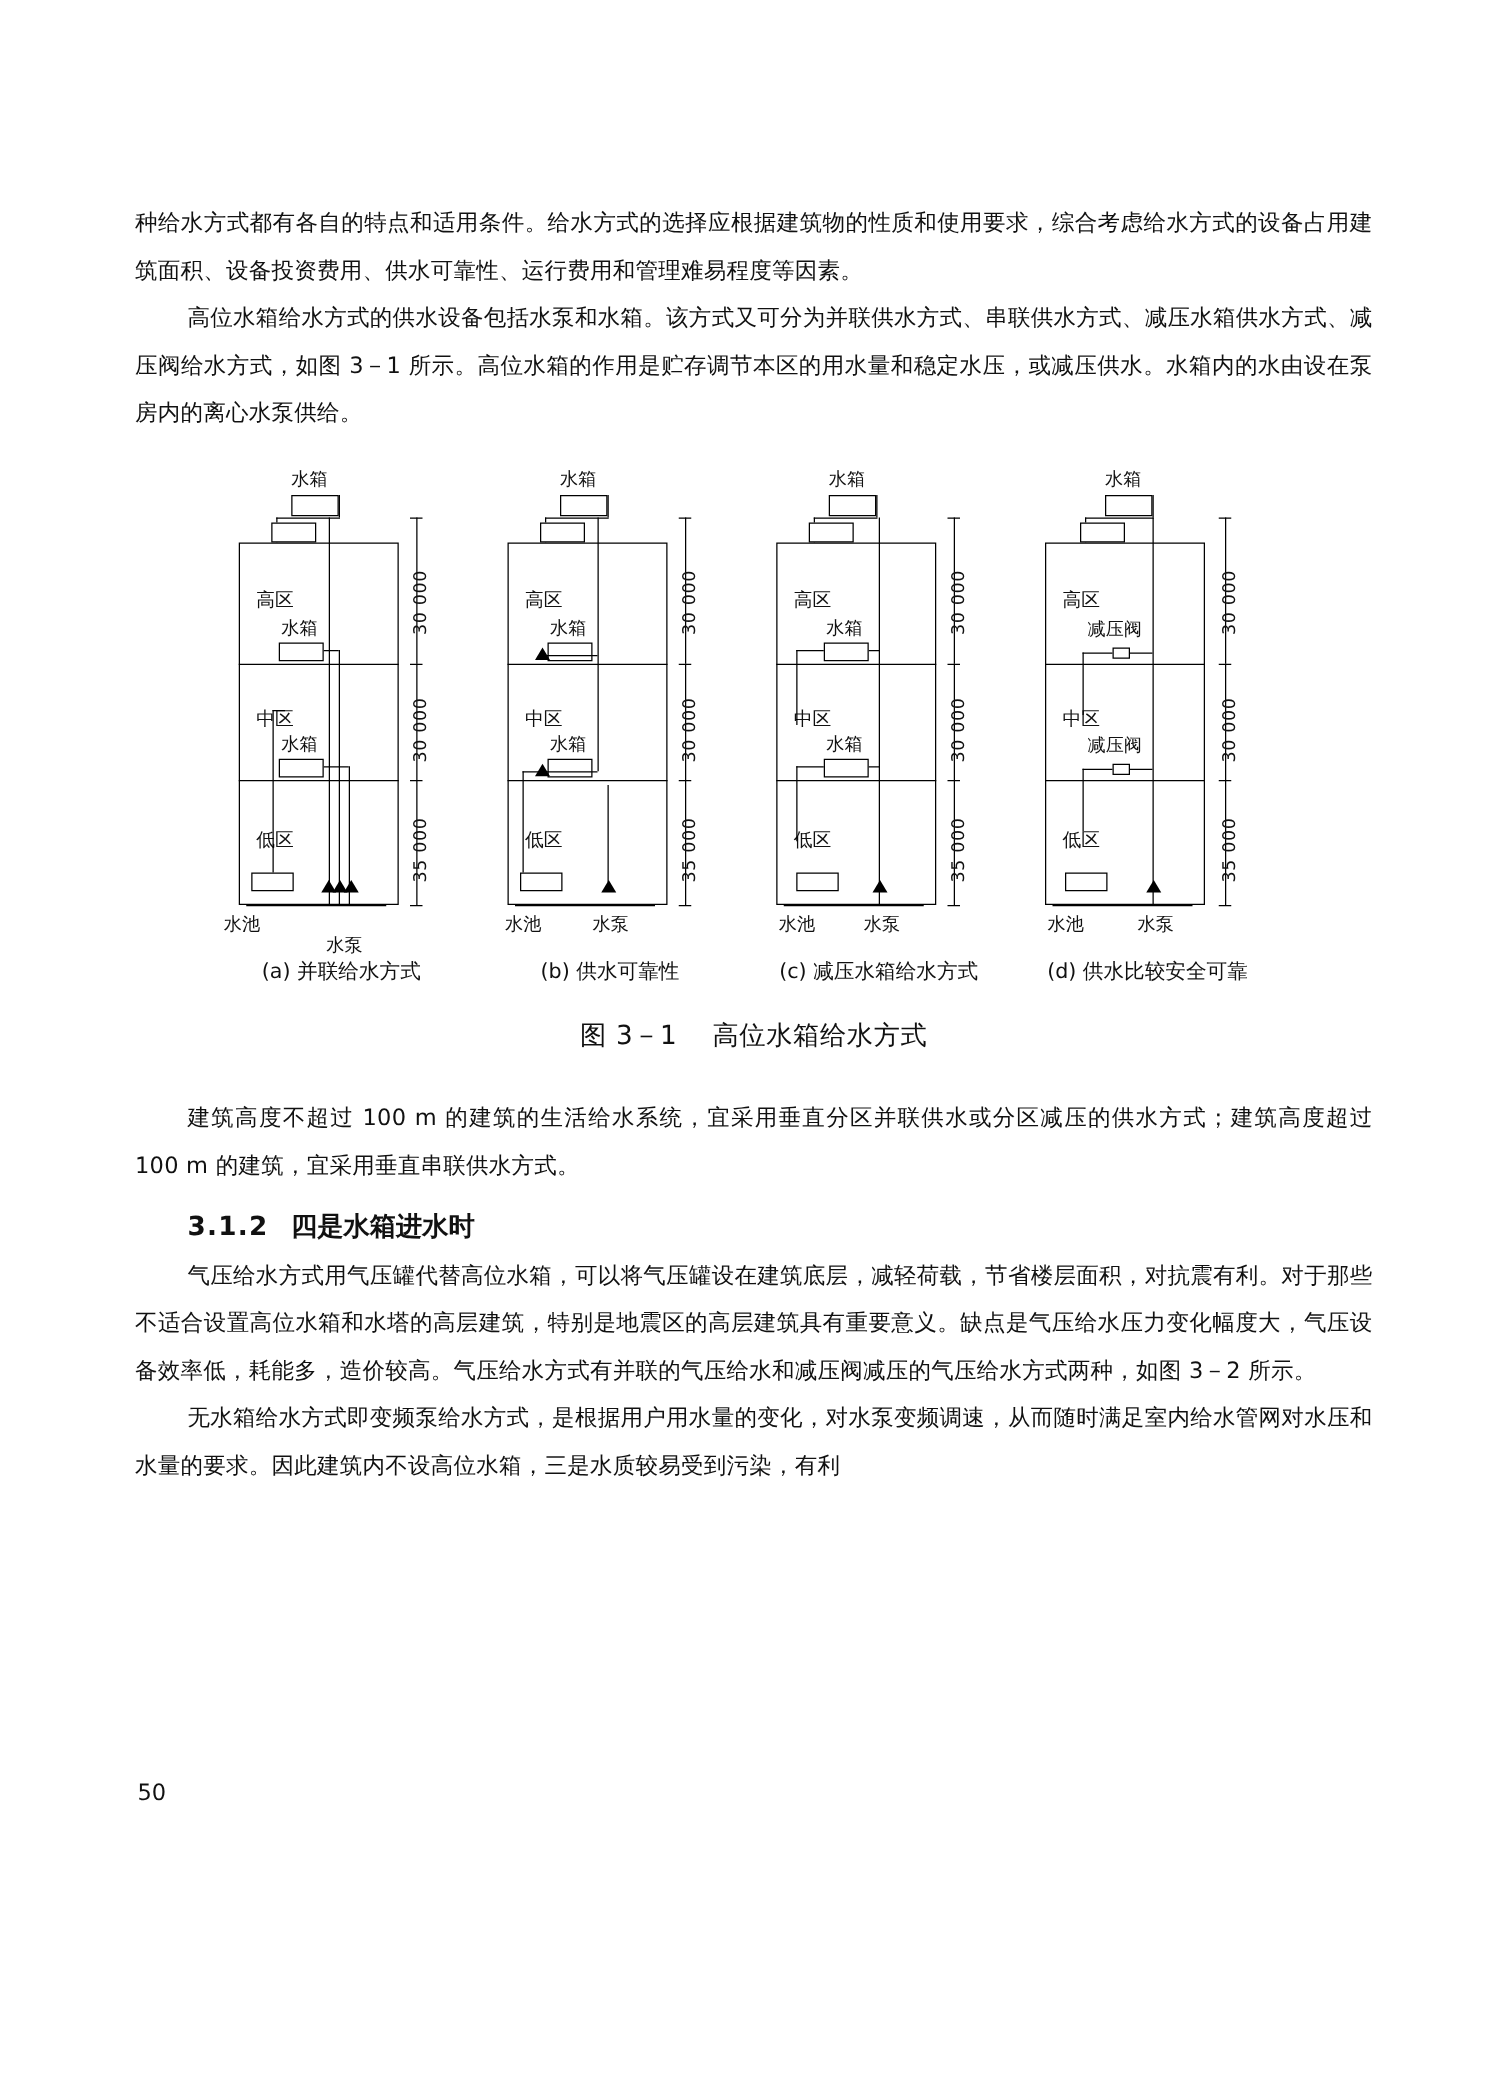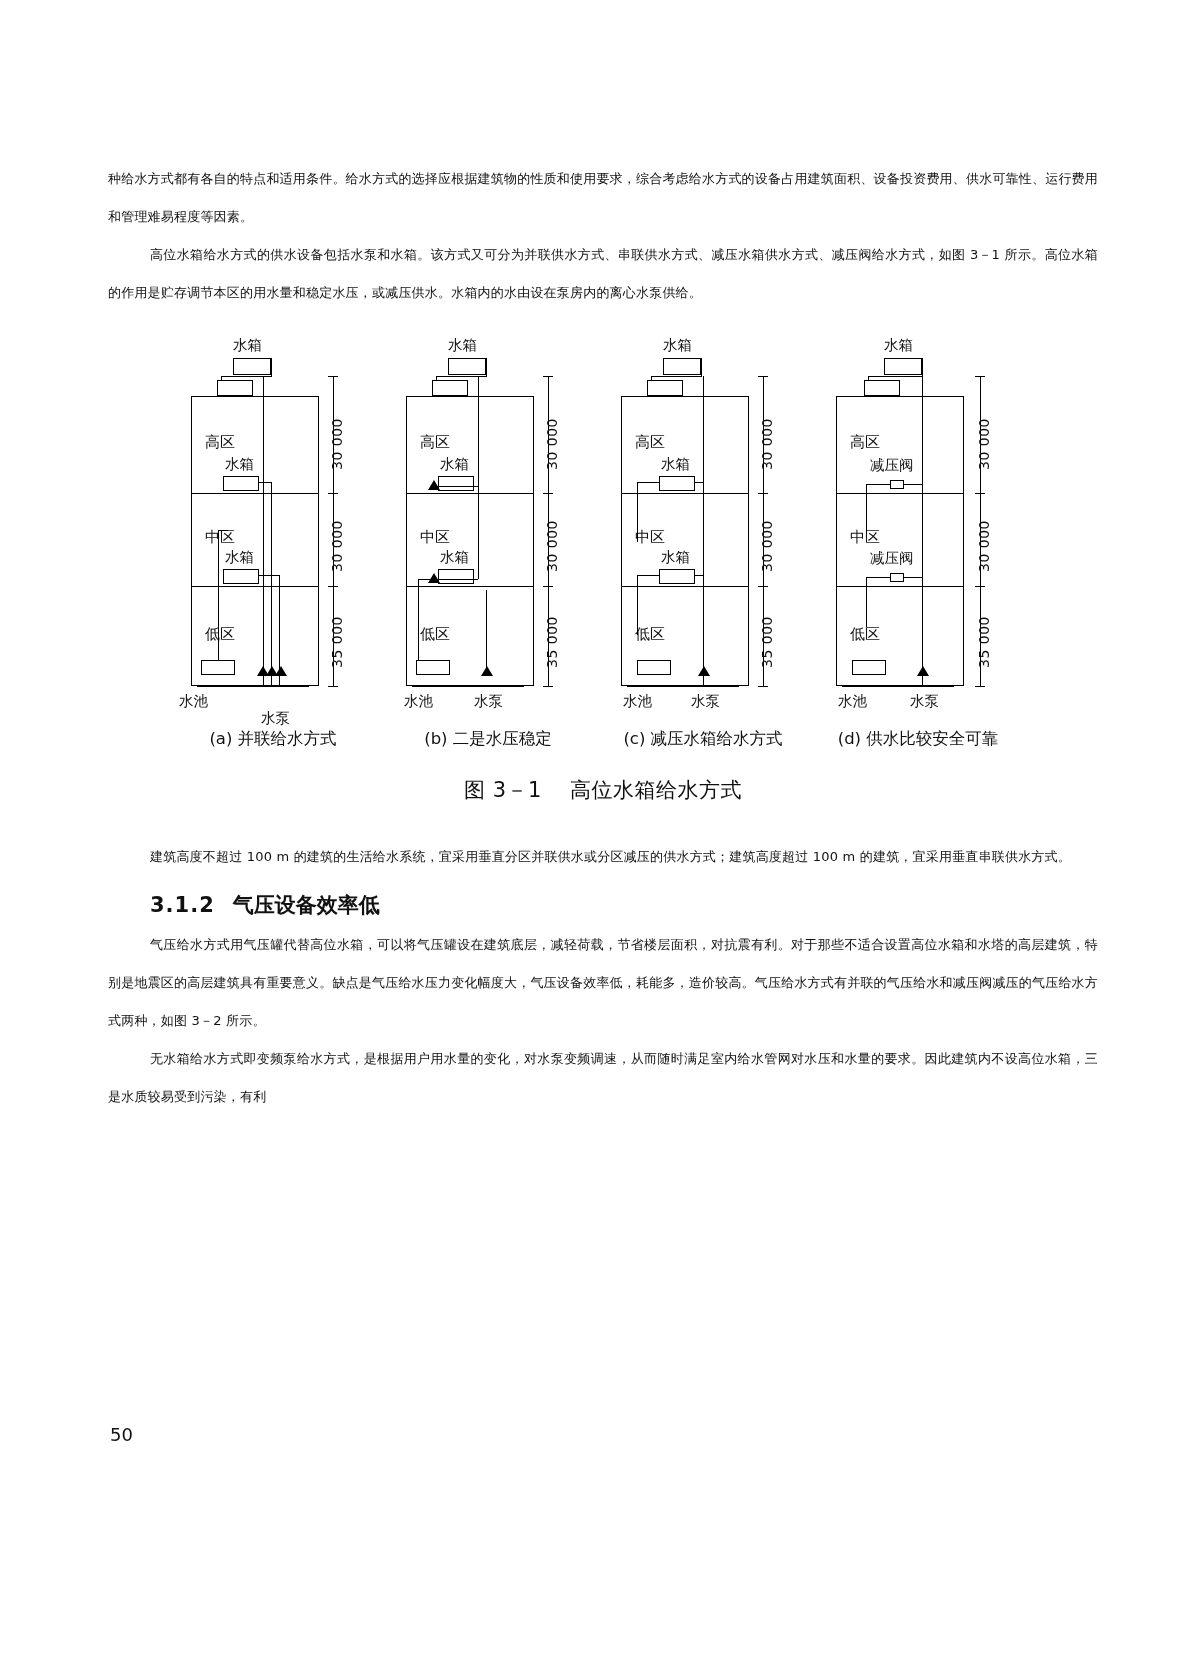--- a/index.html
+++ b/index.html
@@ -16,21 +16,21 @@
     left:0; top:0;
     width:1203px; height:1675px;
   }
   .content {
     position:absolute;
     left:108px; top:160px;
     width:990px;
   }
   p.body-text {
     margin:0 0 0 0;
-    font-size:13px;
+    font-size:18px;
     line-height:38px;
     text-align:justify;
     text-justify:inter-ideograph;
     letter-spacing:0.2px;
   }
   p.indent { text-indent:42px; }
   h3.heading {
     margin:10px 0 2px 0;
     font-size:21px;
     line-height:38px;
@@ -250,21 +250,21 @@
           <div class="dimtick" style="left:155px; top:46px;"></div>
           <div class="dimtick" style="left:155px; top:163px;"></div>
           <div class="dimtext" style="left:156px; top:140px;">30 000</div>
           <div class="dimline" style="left:160px; top:163px; height:93px;"></div>
           <div class="dimtick" style="left:155px; top:256px;"></div>
           <div class="dimtext" style="left:156px; top:242px;">30 000</div>
           <div class="dimline" style="left:160px; top:256px; height:100px;"></div>
           <div class="dimtick" style="left:155px; top:356px;"></div>
           <div class="dimtext" style="left:156px; top:338px;">35 000</div>
 
-          <div class="pname">(b) 二是水压稳定</div>
+          <div class="pname">(b) 供水可靠性</div>
         </div>
 
         <div class="panel" style="left:430px;">
           <div class="smalltxt" style="left:60px; top:6px;">水箱</div>
           <div class="tank" style="left:60px; top:28px; width:38px; height:17px;"></div>
           <div class="vline" style="left:98px; top:28px; height:18px;"></div>
           <div class="hline" style="left:48px; top:46px; width:51px;"></div>
           <div class="vline" style="left:48px; top:46px; height:20px;"></div>
           <div class="tank" style="left:44px; top:50px; width:36px; height:16px;"></div>
 
@@ -366,21 +366,21 @@
       <div class="fig-caption">
         <span>图 3－1</span><span class="gap"></span><span>高位水箱给水方式</span>
       </div>
     </div>
 
     <div style="height:34px;"></div>
 
     <p class="body-text indent">建筑高度不超过 100 m 的建筑的生活给水系统，宜采用垂直分区并联供水或分区减压的供水方式；建筑高度超过 100 m 的建筑，宜采用垂直串联供水方式。</p>
 
     <h3 class="heading">
-      <span class="num">3.1.2</span><span>气压设备效率低</span>
+      <span class="num">3.1.2</span><span>四是水箱进水时</span>
     </h3>
     <p class="body-text indent">气压给水方式用气压罐代替高位水箱，可以将气压罐设在建筑底层，减轻荷载，节省楼层面积，对抗震有利。对于那些不适合设置高位水箱和水塔的高层建筑，特别是地震区的高层建筑具有重要意义。缺点是气压给水压力变化幅度大，气压设备效率低，耗能多，造价较高。气压给水方式有并联的气压给水和减压阀减压的气压给水方式两种，如图 3－2 所示。</p>
 
     <p class="body-text indent">无水箱给水方式即变频泵给水方式，是根据用户用水量的变化，对水泵变频调速，从而随时满足室内给水管网对水压和水量的要求。因此建筑内不设高位水箱，三是水质较易受到污染，有利</p>
 
   </div>
 
   <div class="pagenum">50</div>
 </div>
 

